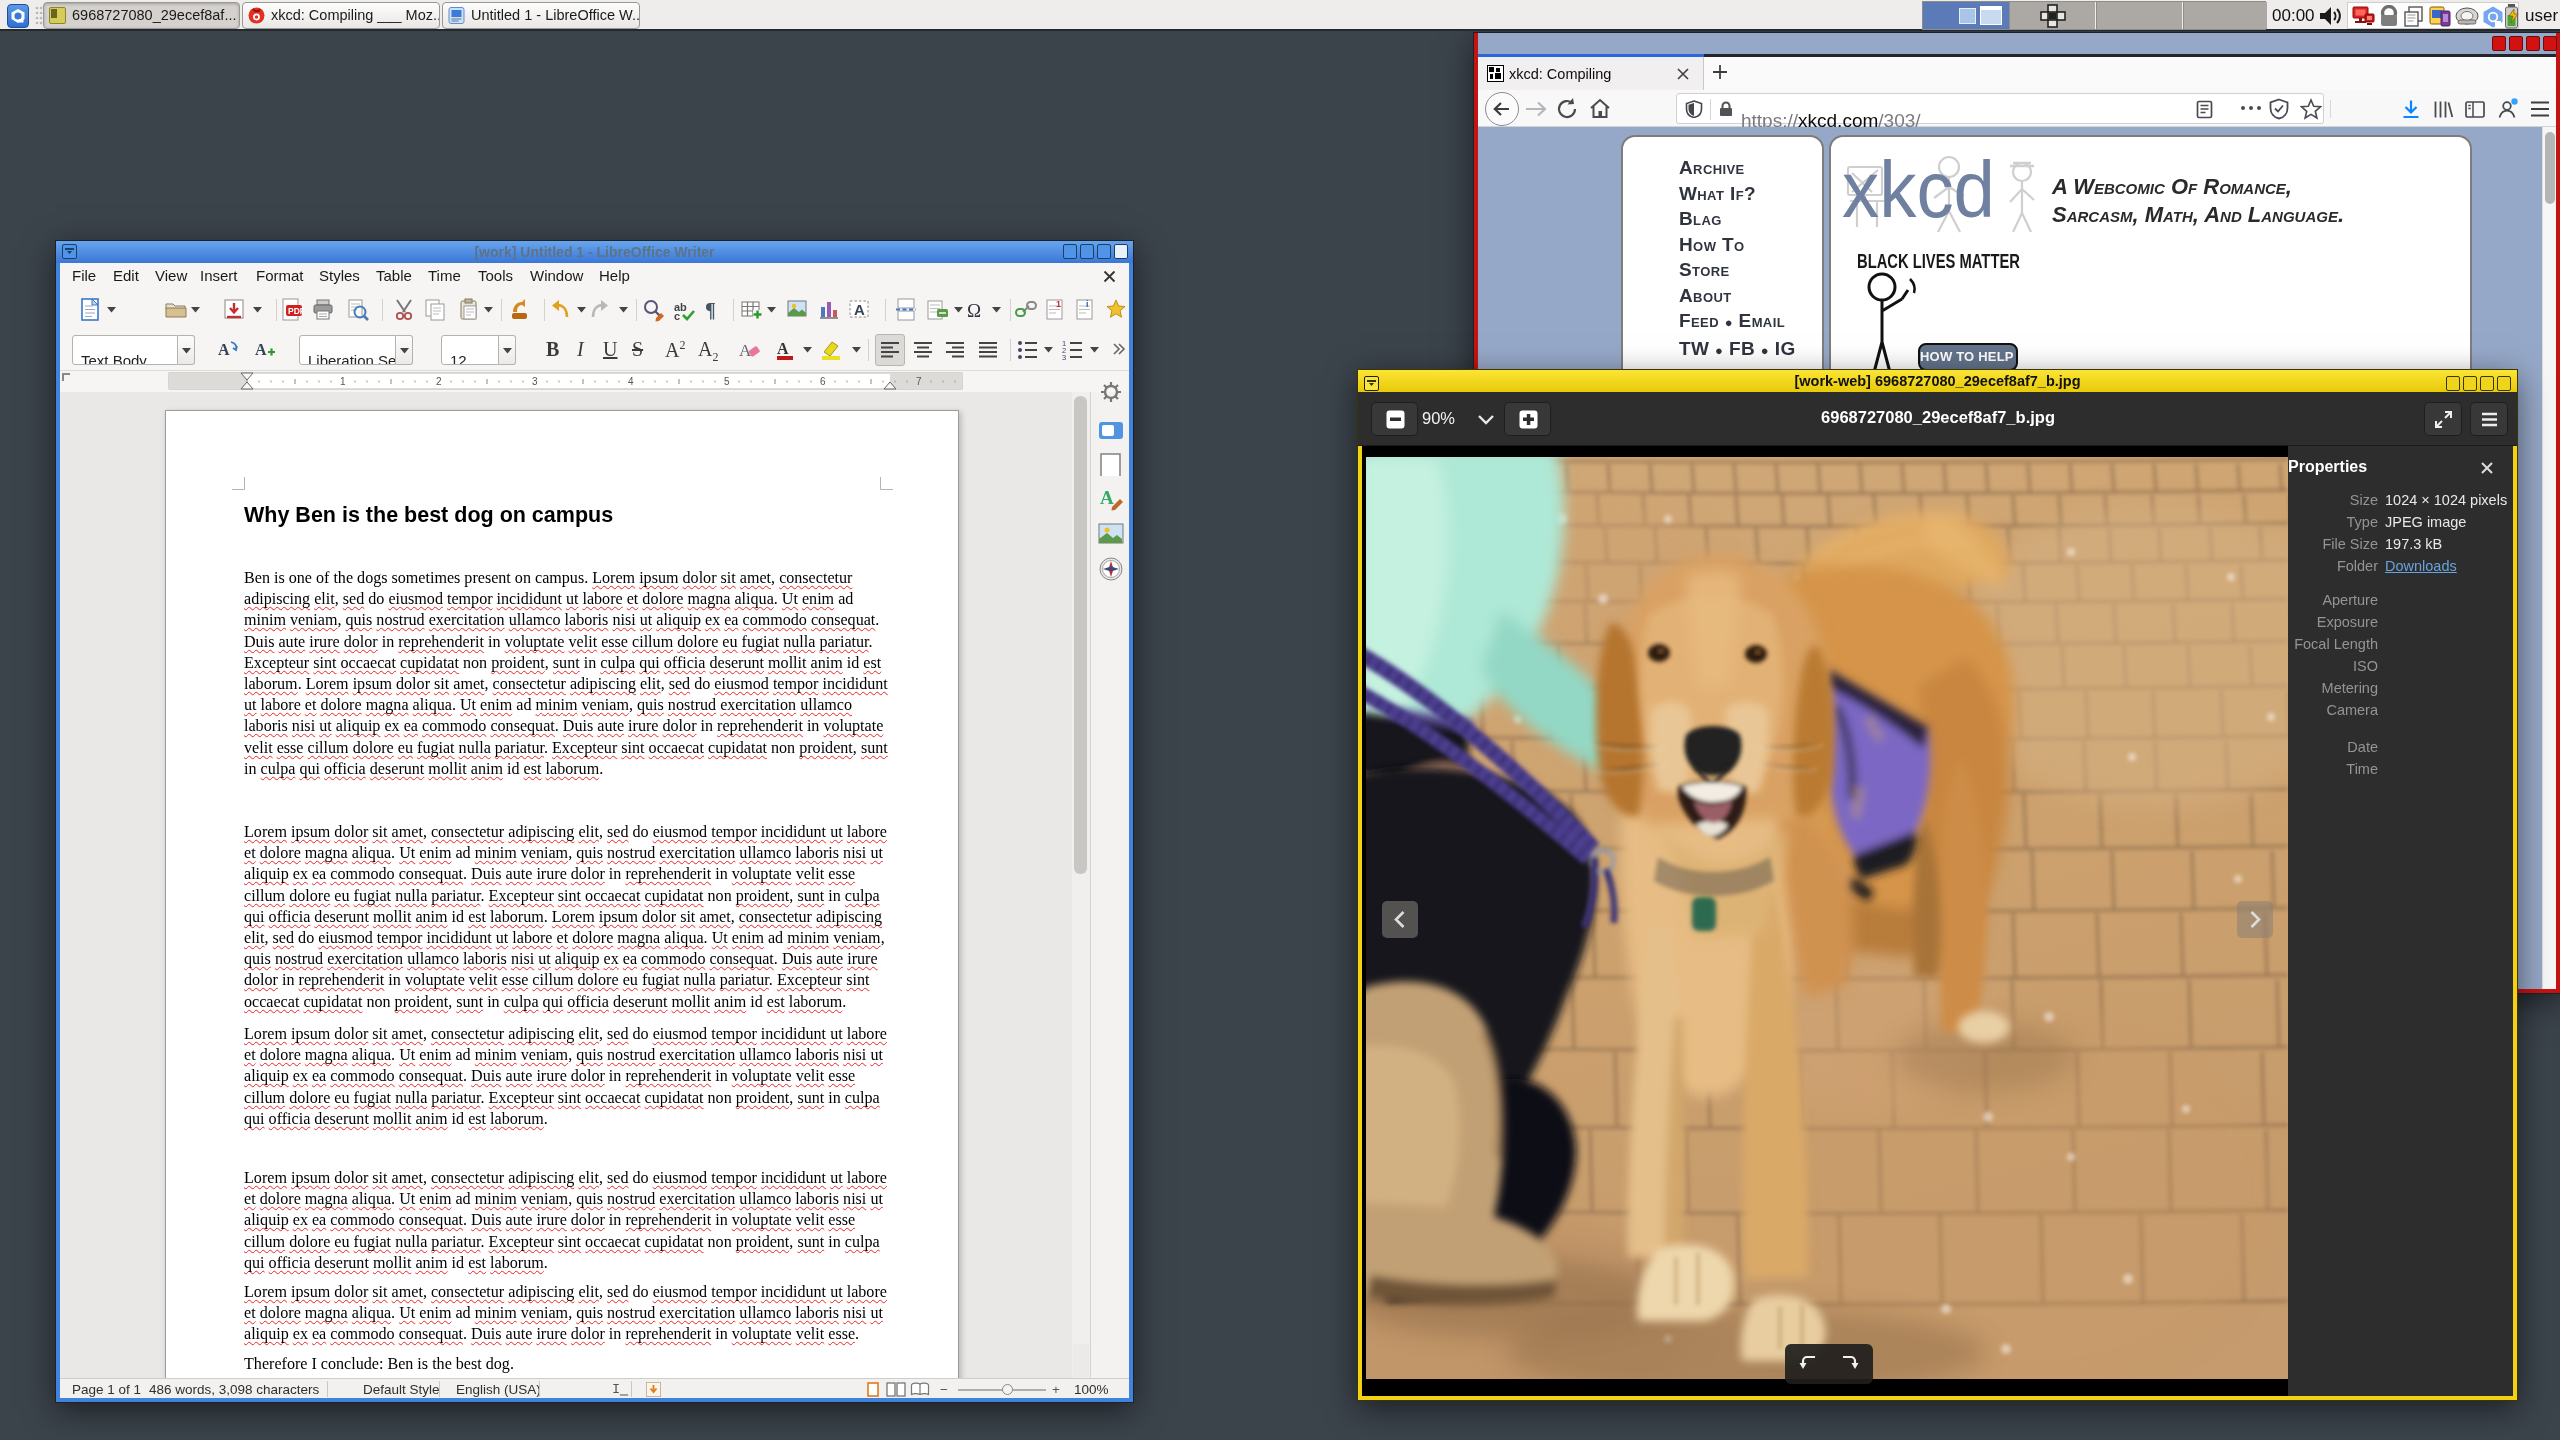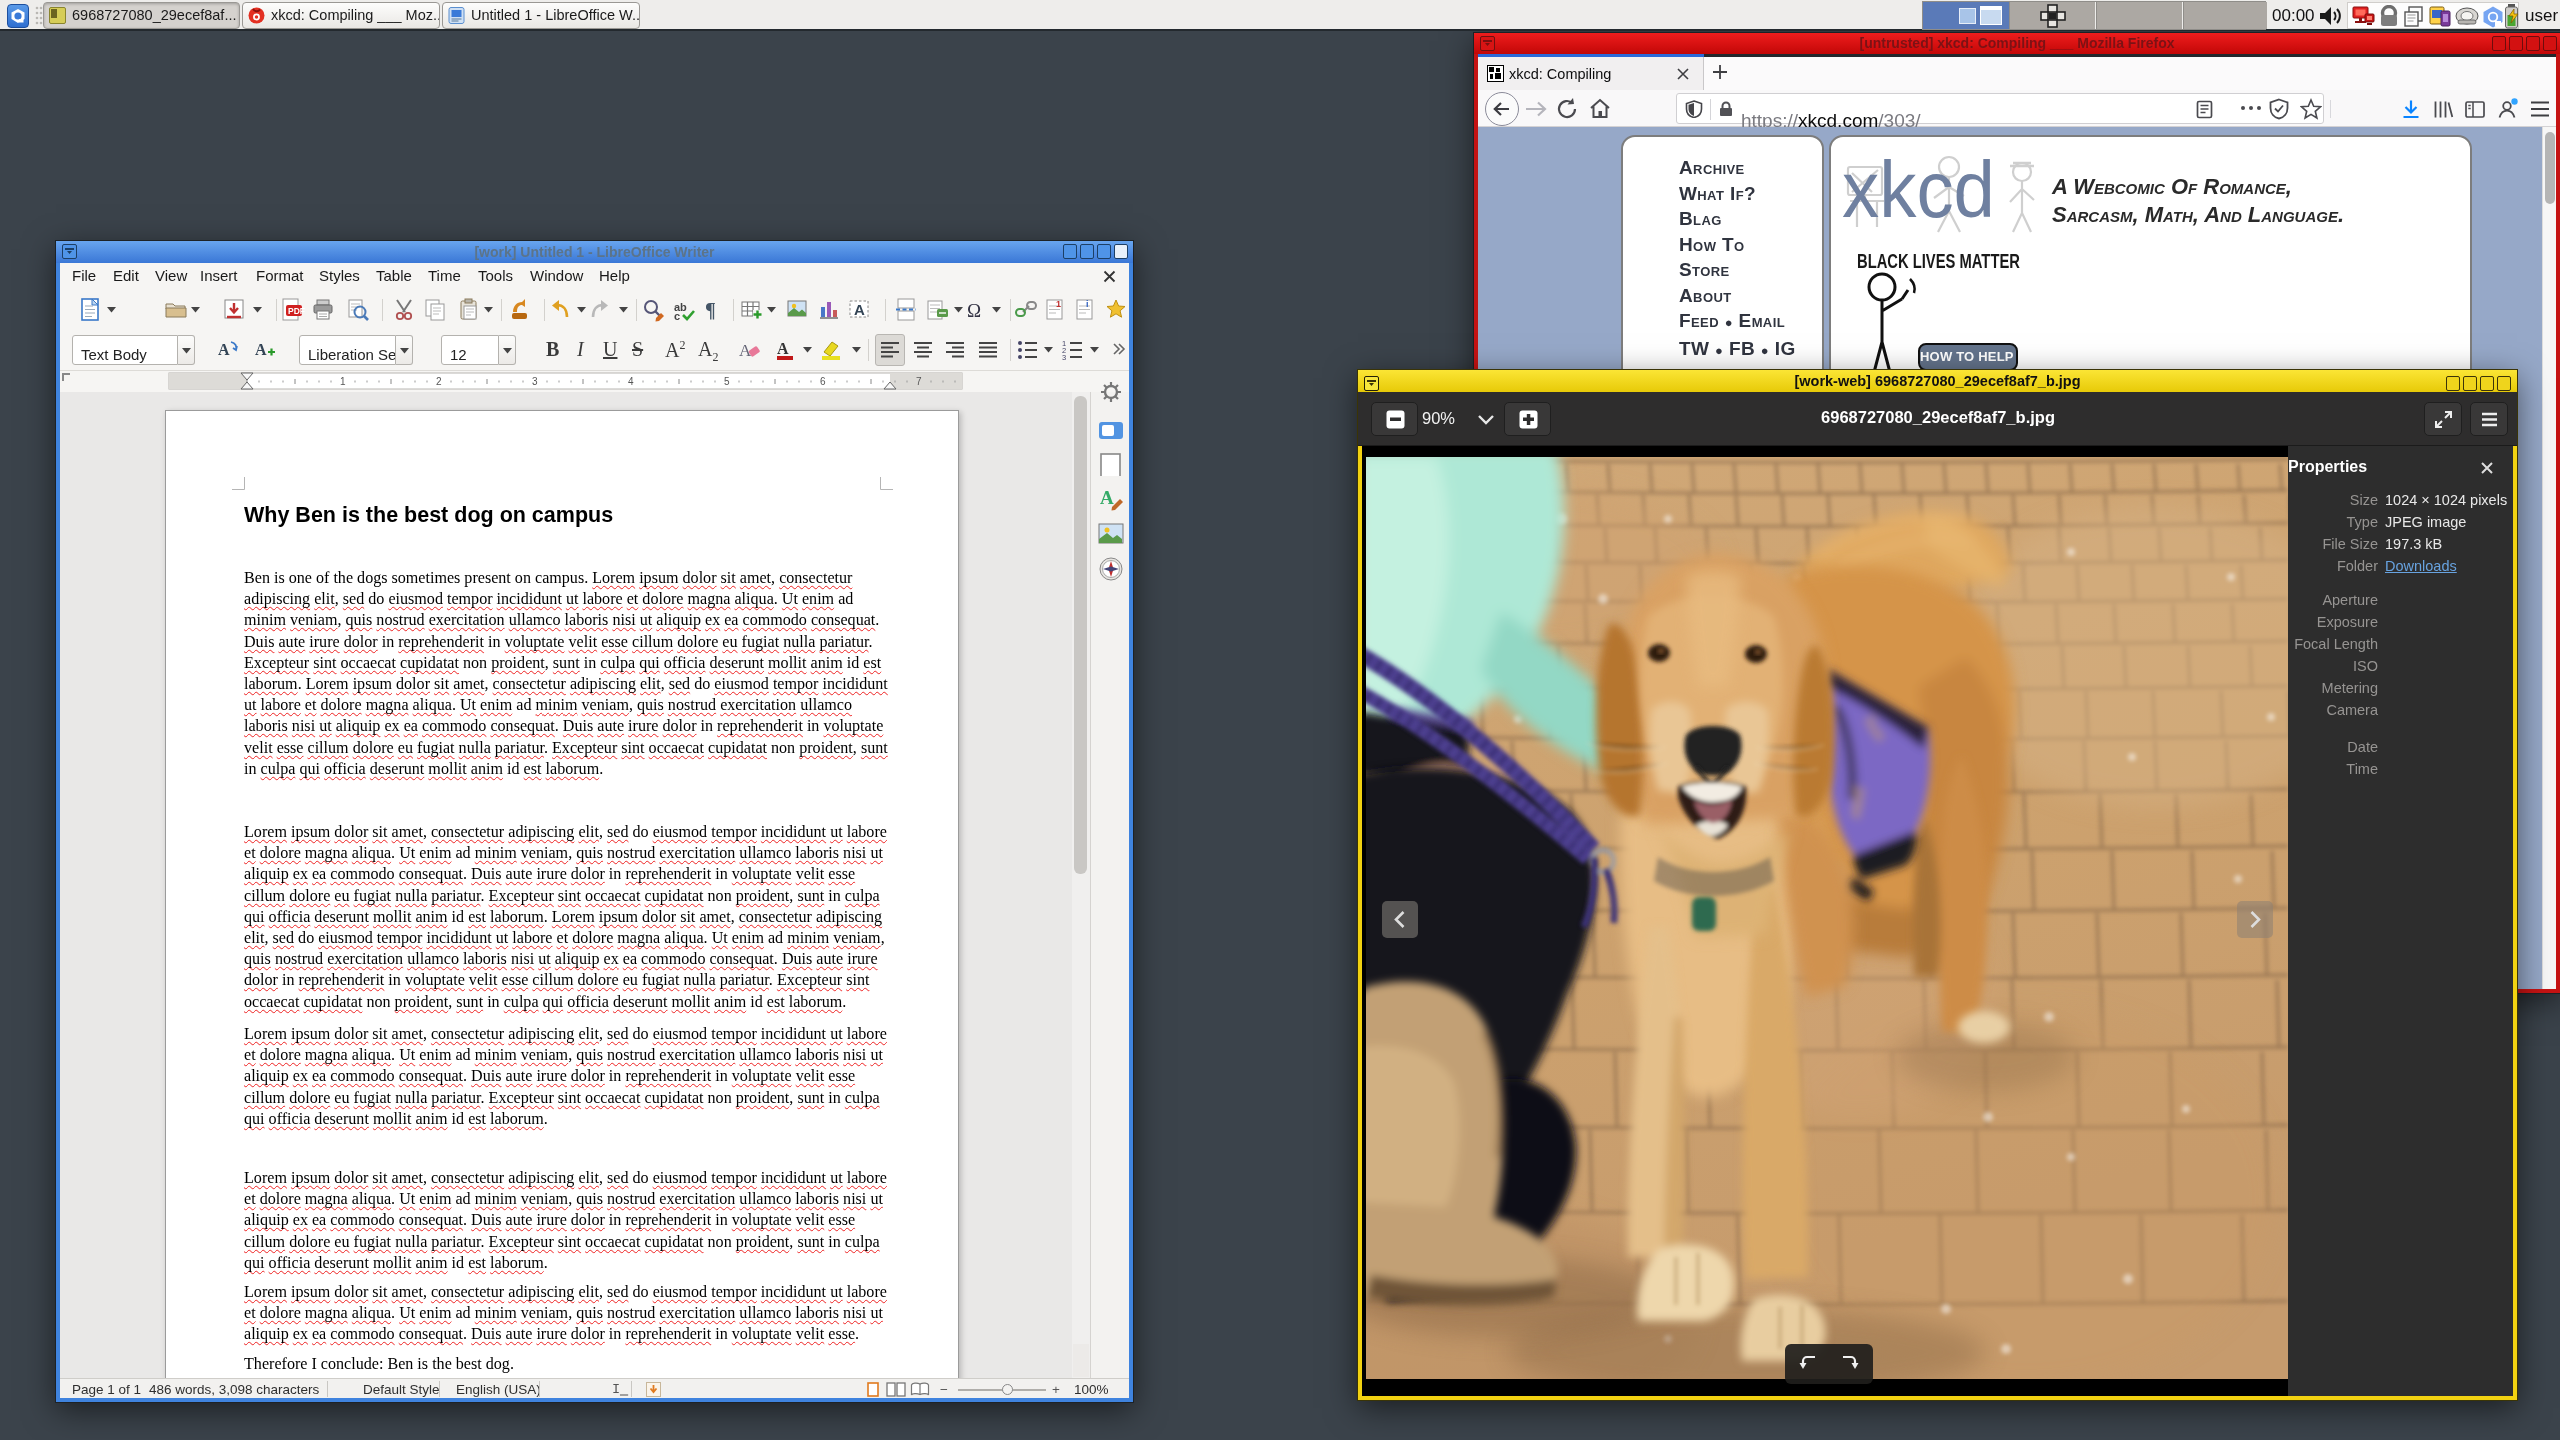--- a/index.html
+++ b/index.html
@@ -56,39 +56,31 @@
 #lodoc{position:absolute;left:0;top:151px;width:1012px;height:986px;background:#e9e8e7;overflow:hidden}
 #lopage{position:absolute;left:105px;top:18px;width:794px;height:980px;background:#fff;
  border:1px solid #9b9b9b;box-shadow:2px 2px 6px rgba(0,0,0,.22)}
 #loscroll{position:absolute;left:1012px;top:151px;width:18px;height:986px;background:#f0efee}
 #loside{position:absolute;left:1030px;top:151px;width:39px;height:986px;background:#f3f2f0;
  border-left:1px solid #d5d3d0}
 #lostatus{position:absolute;left:0;top:1137px;width:1069px;height:20px;background:#f2f1ef;
  border-top:1px solid #cfcdc9;font-size:13.5px;color:#2f2f2f}
 #lostatus span{position:absolute;top:3px;white-space:nowrap}
 .combo{position:absolute;top:5px;height:30px;background:#fff;border:1px solid #b4b2ae;
- border-radius:3px 0 0 3px;font-size:15px;color:#222;padding:10px 0 0 8px;white-space:nowrap;overflow:hidden}
+ border-radius:3px 0 0 3px;font-size:15px;color:#222;padding:16px 0 0 8px;white-space:nowrap;overflow:hidden}
 .carr{position:absolute;top:5px;width:17px;height:30px;border:1px solid #b4b2ae;border-left:none;
  border-radius:0 3px 3px 0;background:linear-gradient(#fcfcfb,#eceae7)}
 .fmt{position:absolute;top:8px;font-size:20px;color:#3a3a3a;font-family:"Liberation Serif",serif}
 .para{position:absolute;left:78px;font-family:"Liberation Serif",serif;font-size:16.1px;
  line-height:21.2px;color:#000;white-space:nowrap}
 u{text-decoration:underline;text-decoration-style:wavy;text-decoration-color:#e22;
  text-decoration-thickness:1px;text-underline-offset:2px;text-decoration-skip-ink:none}
 .sep1{position:absolute;top:9px;width:1px;height:22px;background:#d3d1cd}
 </style></head><body>
 <div id="ff" class="win">
-    <div id="fftitle">
-      <div class="titletext">[untrusted] xkcd: Compiling ___ Mozilla Firefox</div>
-      <div class="abs" style="left:6px;top:3px;width:15px;height:15px;border:1px solid #70100f;background:#d81414;border-radius:2px">
-        <svg class="abs" style="left:2px;top:3px;" width="9" height="7" viewBox="0 0 9 7">
-          <path d="M0 0 h9 v2 h-9 z M2 3 L4.5 6 L7 3 Z" fill="#7c0f0f"></path>
-        </svg>
-      </div>
-    </div>
     <div class="abs" style="left:1014px;top:3px;width:14px;height:15px;background:#d31111;border:1px solid #6e0c0c;border-radius:2px"></div>
     <div class="abs" style="left:1031px;top:3px;width:14px;height:15px;background:#d31111;border:1px solid #6e0c0c;border-radius:2px"></div>
     <div class="abs" style="left:1048px;top:3px;width:14px;height:15px;background:#d31111;border:1px solid #6e0c0c;border-radius:2px"></div>
     <div class="abs" style="left:1065px;top:3px;width:14px;height:15px;background:#d31111;border:1px solid #6e0c0c;border-radius:2px"></div>
     <div id="ffblue"></div>
     <div id="fftabs">
       <div class="abs" style="left:0;top:-3px;width:226px;height:36px;background:#f1eff0;border-right:1px solid #c9c7c9">
         <div class="abs" style="left:0;top:0;width:226px;height:3px;background:#2a69d8"></div>
         <svg class="abs" style="left:9px;top:11px;" width="17" height="17" viewBox="0 0 17 17">
           <rect x="0.5" y="0.5" width="16" height="16" fill="#fff" stroke="#000"></rect>

